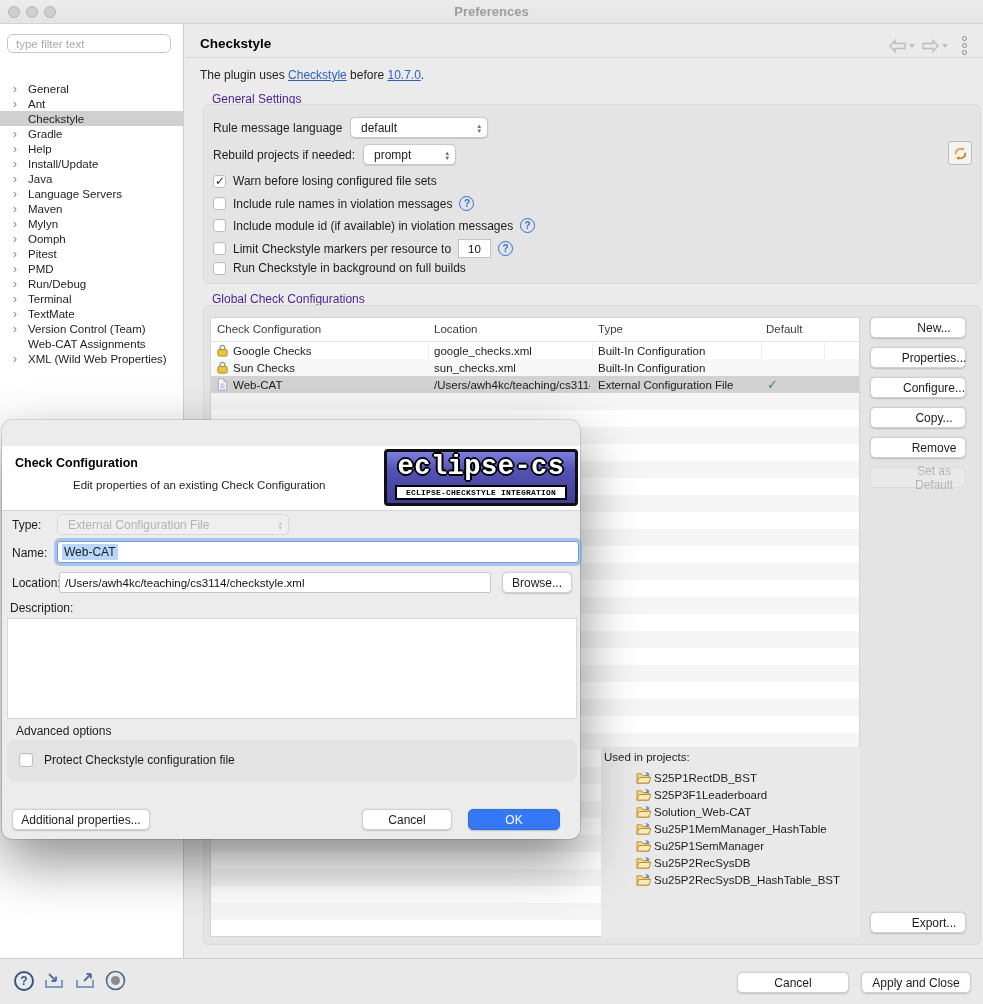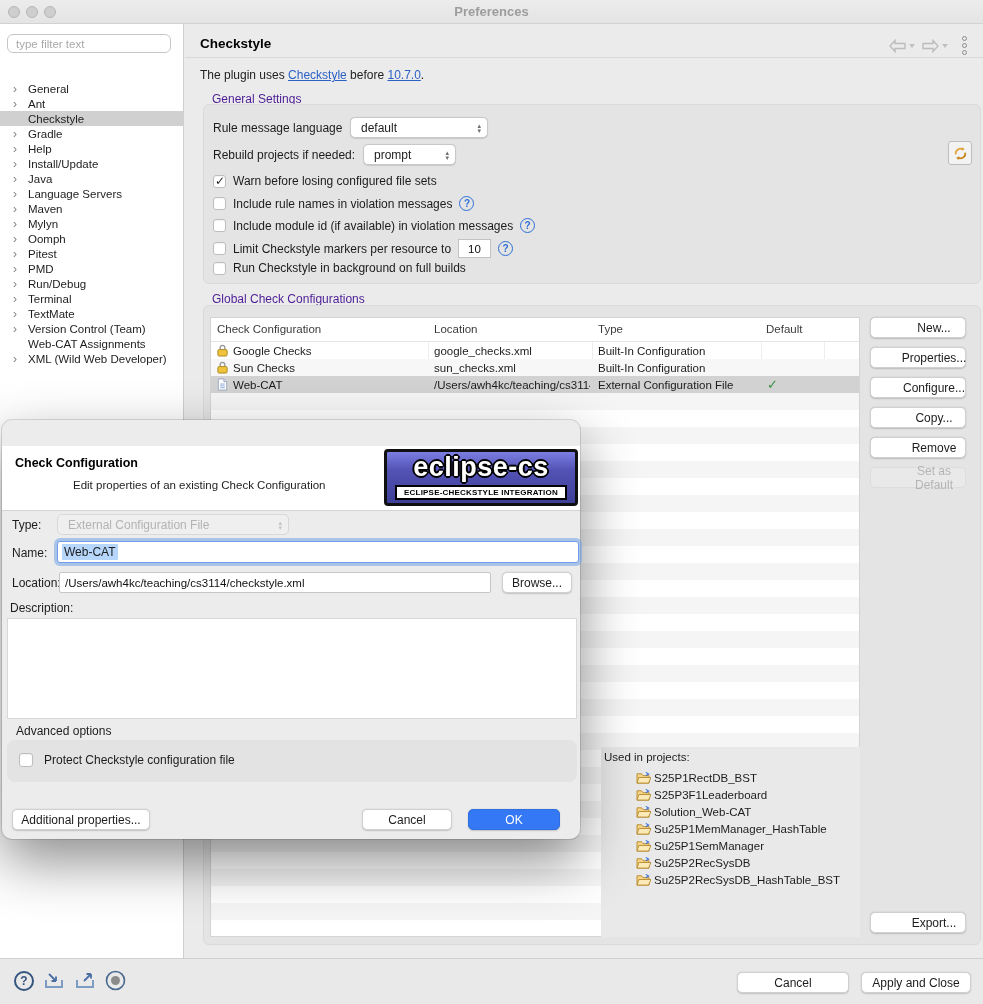--- a/index.html
+++ b/index.html
@@ -91,21 +91,21 @@
   .ring-help { width:20px; height:20px; border:2px solid #34557e; border-radius:50%; color:#34557e; display:flex; align-items:center; justify-content:center; font-weight:bold; font-size:12px; }
   .ring-help::after { content:"?"; }
 
   
   #dialog { position:absolute; left:2px; top:420px; width:578px; height:419px; background:#ececec; border-radius:10px; box-shadow:0 22px 55px rgba(0,0,0,0.45), 0 0 0 1px rgba(0,0,0,0.12); z-index:50; }
   #dtitlebar { position:absolute; left:0; top:0; width:100%; height:26px; background:linear-gradient(#ebebeb,#e3e3e3); border-bottom:1px solid #d6d6d6; border-radius:10px 10px 0 0;margin-top:44px; }
   #dtitlebar .dtitle { position:absolute; left:0; right:0; top:6px; text-align:center; font-size:12.5px; font-weight:bold; color:#333; }
   #dheader { position:absolute; left:0; top:26px; width:100%; height:65px; background:#fff; border-bottom:1px solid #d4d4d4; }
   #dheader .h1 { position:absolute; left:13px; top:10px; font-size:12.5px; font-weight:bold; color:#000; }
   #dheader .h2 { position:absolute; left:23px; top:33px; font-size:11.5px; color:#1e1e1e;margin-left:48px; }
-  #logo { position:absolute; left:382px; top:3px; width:194px; height:57px; background:linear-gradient(180deg,#7d7ee2 0%,#5253b4 35%,#3e3f97 100%); border:3px solid #101010; border-radius:4px; overflow:hidden; }
+  #logo { position:absolute; left:382px; top:3px; width:194px; height:57px; background:linear-gradient(180deg,#7d7ee2 0%,#5253b4 35%,#3e3f97 100%); border:3px solid #101010; border-radius:4px; overflow:hidden;font-family:Liberation Mono, monospace; }
   #logo .big { position:absolute; left:0; right:0; top:0px; text-align:center; font-size:27px; font-weight:bold; letter-spacing:0.5px; color:#fff;
     text-shadow:-2px 0 #000,2px 0 #000,0 -2px #000,0 2px #000,-1px -1px #000,1px 1px #000,-1px 1px #000,1px -1px #000; }
   #logo .banner { position:absolute; left:8px; right:8px; bottom:3px; background:#fff; border:2px solid #000; font-size:8px; font-weight:bold; text-align:center; color:#000; letter-spacing:0.2px; padding:1px 0; }
   .dlabel { position:absolute; font-size:12px; color:#1c1c1c; }
   #namewrap { position:absolute; left:55px; top:121px; width:522px; height:22px; background:#fff; border:1px solid #6f9ee8; border-radius:3px; box-shadow:0 0 0 3px rgba(116,163,232,0.55); display:flex; align-items:center; padding:0 4px; font-size:12px; }
   #namewrap .seltext { background:#b6d6fc; padding:1px 2px; }
   #locinput { position:absolute; left:57px; top:152px; width:432px; height:21px; border:1px solid #c6c6c6; border-radius:2px; background:#fff; font-size:11.5px; padding:0 5px; font-family:inherit; color:#111; }
   #desc { position:absolute; left:5px; top:198px; width:570px; height:101px; background:#fff; border:1px solid #d8d8d8; resize:none; font-family:inherit; }
   #advbox { position:absolute; left:5px; top:320px; width:570px; height:42px; background:#e3e3e3; border-radius:8px; }
   #okbtn { background:#3478f6; border-color:#2f6fe0; color:#fff; }
@@ -193,21 +193,21 @@
     <div class="tree-item" style="top:297px">
         <span class="chev"></span>
         <span class="tree-label">Version Control (Team)</span>
       </div>
     <div class="tree-item" style="top:312px">
         <span class="chev none"></span>
         <span class="tree-label">Web-CAT Assignments</span>
       </div>
     <div class="tree-item" style="top:327px">
         <span class="chev"></span>
-        <span class="tree-label">XML (Wild Web Developer)</span>
+        <span class="tree-label">XML (Wild Web Properties)</span>
       </div>
   </div>
 
   <div id="content-title">Checkstyle</div>
   <div id="navicons">
     <span class="navarrow">
       <svg width="19" height="14" viewBox="0 0 19 14">
           <path d="M7 1.5L2 7l5 5.5V9.5h10v-5H7z" fill="none" stroke="#bcbcbc" stroke-width="1.4"></path>
         </svg>
       <i class="tri"></i>

